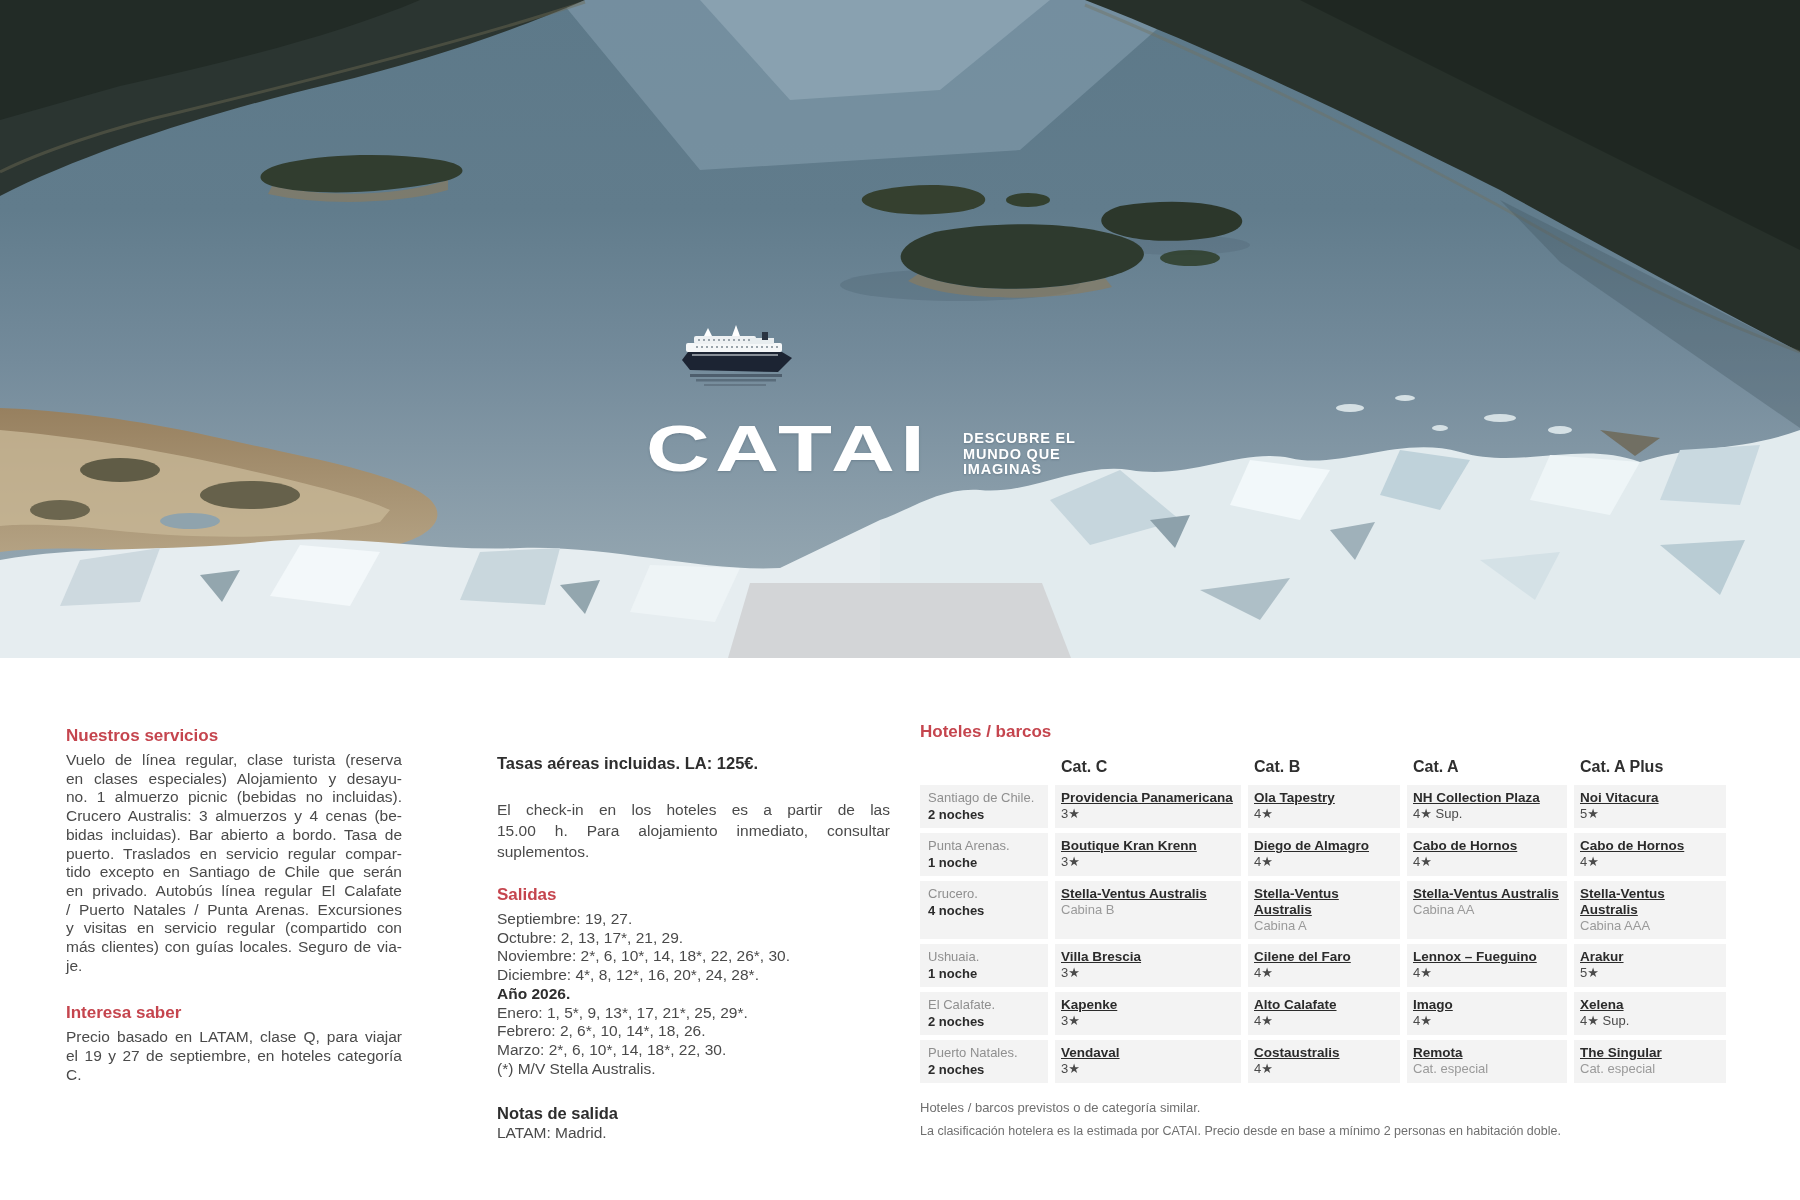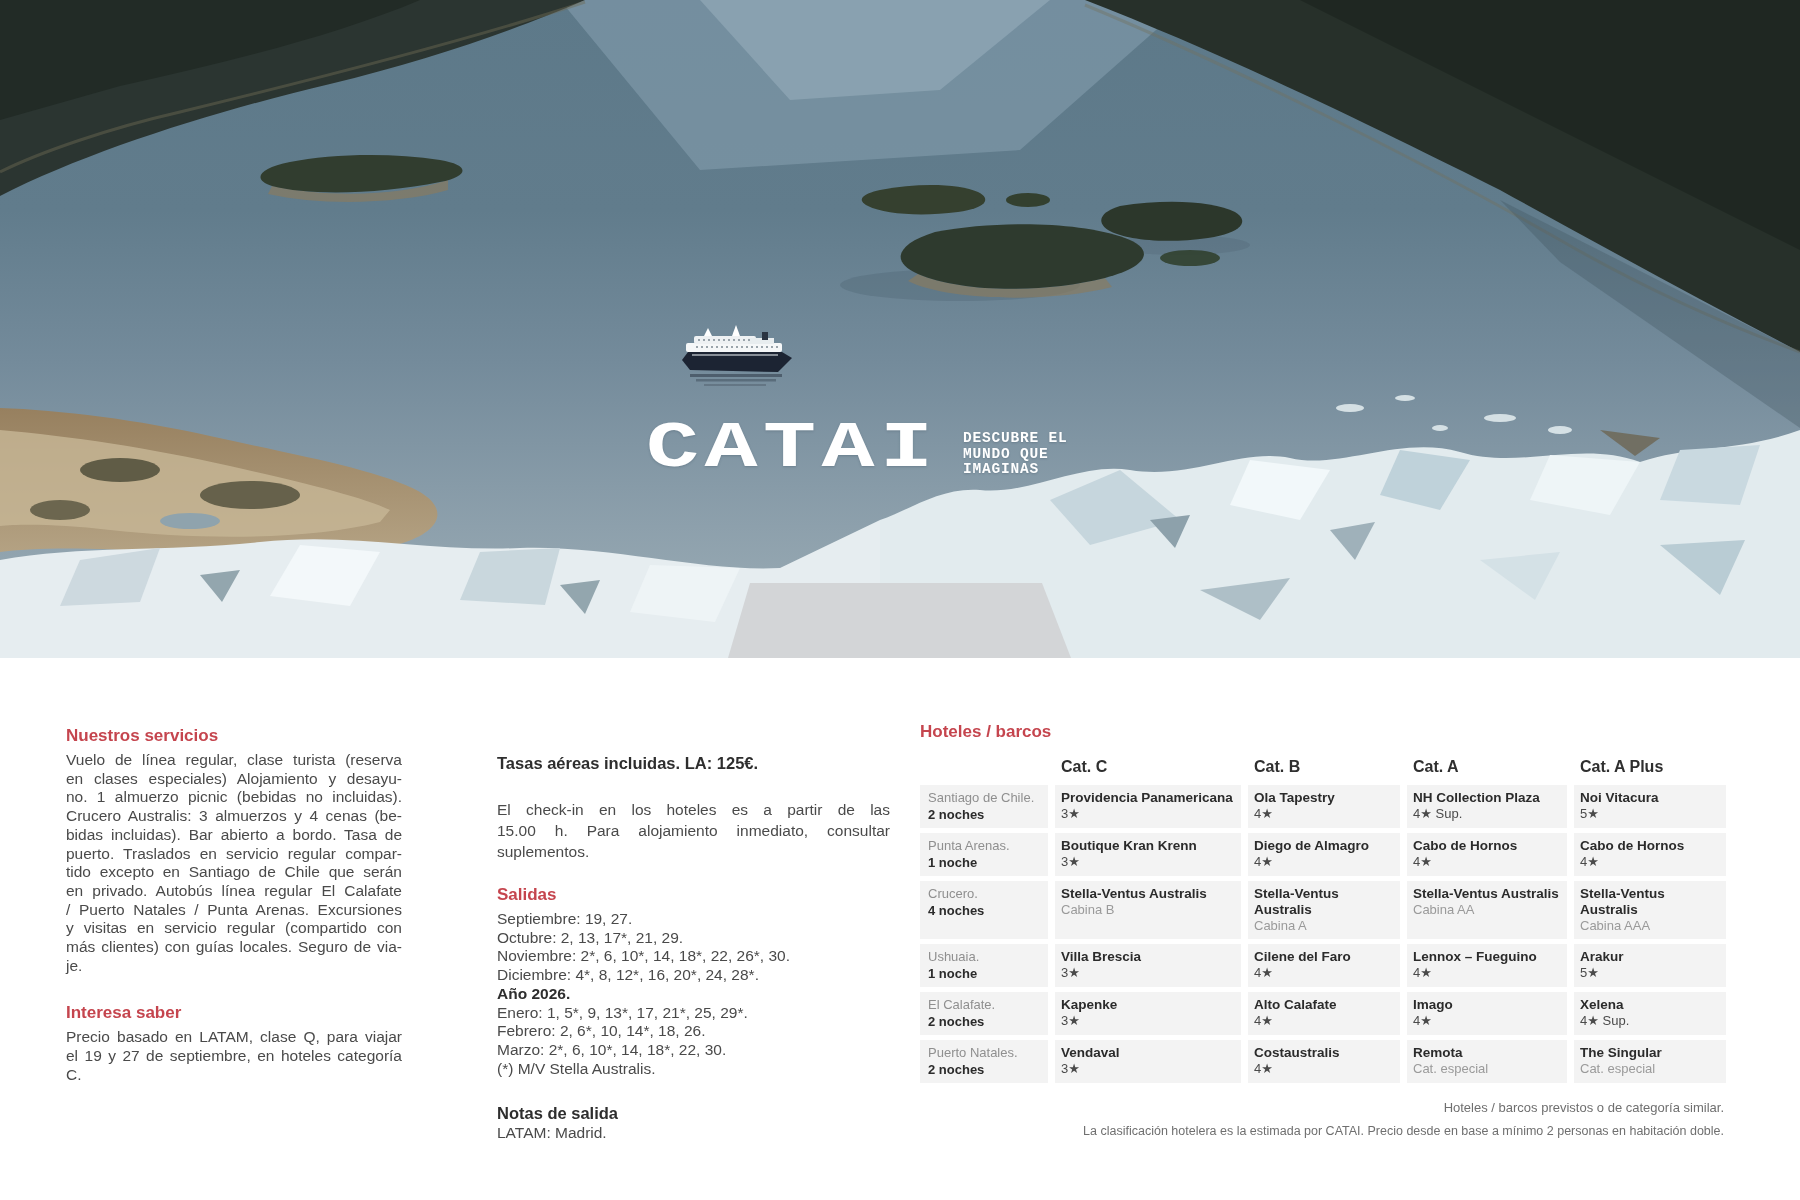--- a/index.html
+++ b/index.html
@@ -3,21 +3,21 @@
 <meta charset="utf-8">
 <style>
   * { margin:0; padding:0; box-sizing:border-box; }
   html,body { background:#ffffff; }
   .page {
     position:relative; width:1800px; height:1200px; overflow:hidden;
     background:#ffffff; font-family:"Liberation Sans", sans-serif;
   }
 
   
-  .hero { position:absolute; left:0; top:0; width:1800px; height:658px;font-family:Liberation Mono, monospace; }
+  .hero { position:absolute; left:0; top:0; width:1800px; height:658px; }
   .hero svg { display:block; width:1800px; height:658px; }
   .catai {
     position:absolute; left:646px; top:420px; color:#fff;
     font-size:64px; font-weight:bold; letter-spacing:4px; line-height:58px;
     transform:scaleX(1.38); transform-origin:left center;
     text-shadow:0 1px 2px rgba(40,60,75,.25);
   }
   .tagline {
     position:absolute; left:963px; top:431px; color:#fff;
     font-size:14.5px; font-weight:bold; line-height:15.5px; letter-spacing:.8px;
@@ -53,26 +53,26 @@
   #hotels-grid {
     display:grid; margin-top:14px;
     grid-template-columns:128px 186px 152px 160px 152px;
     column-gap:7px; row-gap:5px;
   }
   .th { font-size:16px; font-weight:bold; color:#2f2f2f; padding:2px 6px 4px 6px; }
   .cell { background:#f3f3f3; padding:5px 8px 5px 6px; min-height:40px; }
   .place-cell { padding-left:8px; }
   .place  { font-size:13px;   color:#8f8f8f; line-height:16px; }
   .nights { font-size:13px; color:#2b2b2b; line-height:17px; font-weight:bold; }
-  .hname  { font-size:13.5px; color:#2b2b2b; line-height:16px; font-weight:bold; }
+  .hname  { font-size:13.5px; color:#2b2b2b; line-height:16px; font-weight:bold;text-decoration:underline; }
   .hsub   { font-size:13px;   color:#9a9a9a; line-height:16px; }
   .hsub.rating { color:#4a4a4a; }
 
   #hotel-notes { margin-top:16px; }
-  .note { color:#6f6f6f;text-align:right; }
+  .note { color:#6f6f6f; }
   .note1 { font-size:13px;   line-height:18px; margin-bottom:6px; }
   .note2 { font-size:12.5px; line-height:17px; }
 </style>
 </head>
 <body>
 
 <div class="page">
 
   <div class="hero">
     <svg viewBox="0 0 1800 658" preserveAspectRatio="none">

